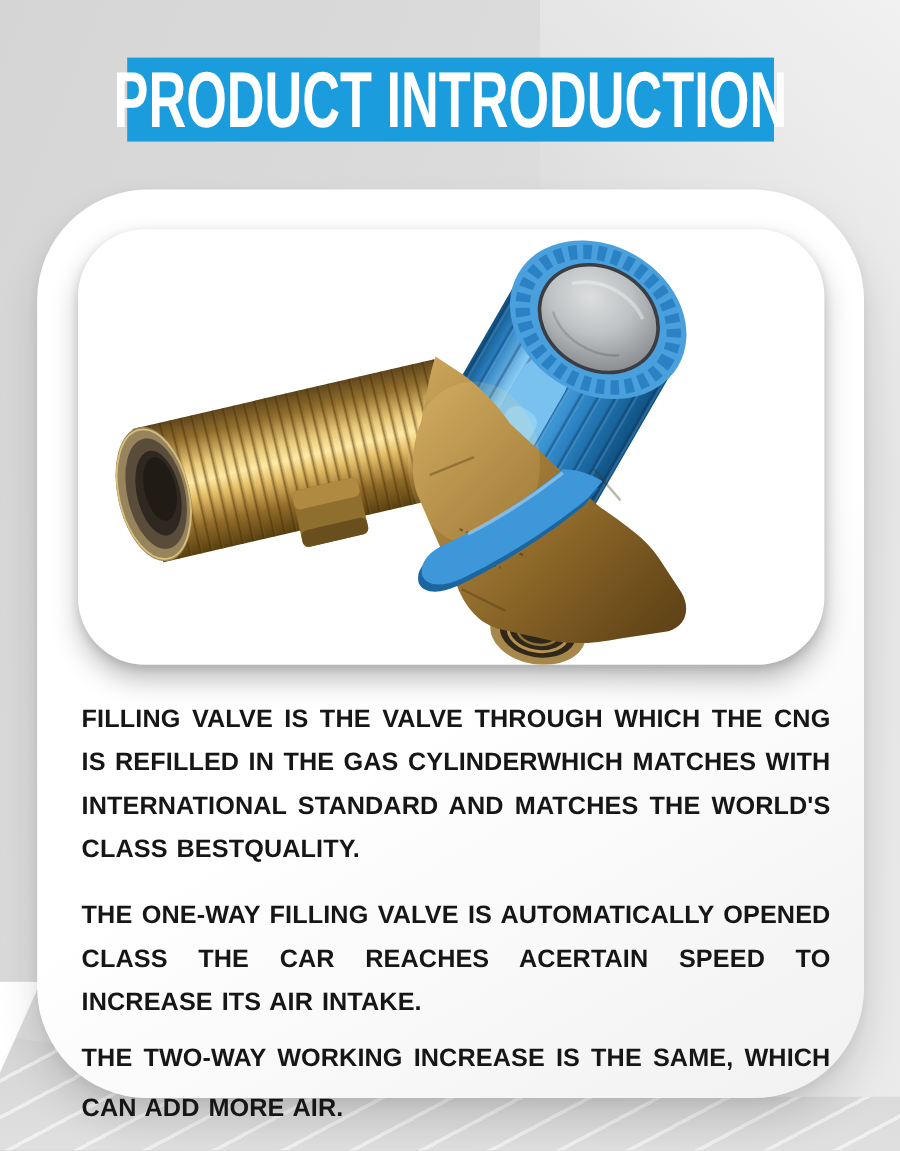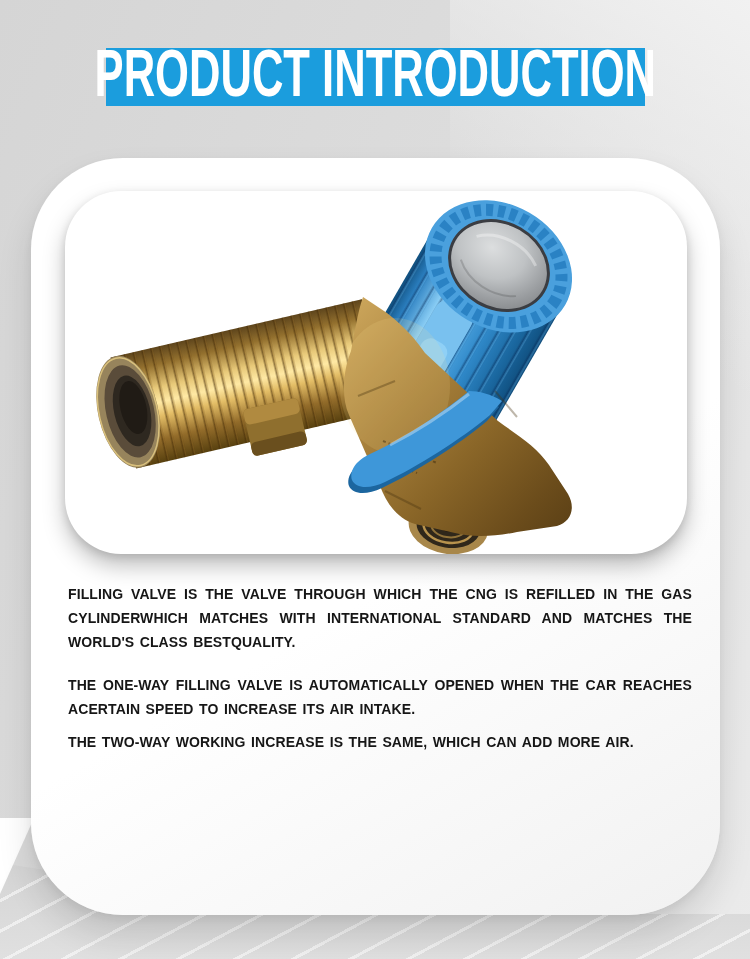--- a/index.html
+++ b/index.html
@@ -13,36 +13,36 @@
   .stripes{position:absolute;left:0;bottom:0;width:100%;height:150px;
            background:
              repeating-linear-gradient(332deg,rgba(255,255,255,0) 0 24px,rgba(255,255,255,0.55) 24px 27px),
              linear-gradient(180deg,#cdcdcd,#e0e0e0);
            clip-path:polygon(0 36%,44% 70%,100% 70%,100% 100%,0 100%);}
   
   .wedge{position:absolute;left:0;top:818px;width:34px;height:76px;
          background:linear-gradient(115deg,#ffffff 45%,#e9e9e9);
          clip-path:polygon(0 0,100% 0,0 100%);}
   
-  .banner{position:absolute;left:106px;top:48px;width:539px;height:58px;
-          display:flex;align-items:flex-end;justify-content:center;}
+  .banner{position:absolute;left:106px;top:48px;width:539px;height:70px;
+          display:flex;align-items:center;justify-content:center;}
   .banner-text{font-weight:700;font-size:66px;line-height:1;color:#ffffff;
                white-space:nowrap;transform:scaleX(0.66);transform-origin:50% 50%;}
   
   .panel{position:absolute;left:31px;top:158px;width:689px;height:757px;border-radius:92px;
          background:linear-gradient(150deg,#ffffff 0%,#ffffff 55%,#f1f1f1 100%);
          box-shadow:0 20px 35px rgba(0,0,0,0.12),0 4px 10px rgba(0,0,0,0.06);}
   
   .photo-frame{position:absolute;left:34px;top:33px;width:622px;height:363px;border-radius:56px;
                background:#ffffff;overflow:hidden;
                box-shadow:0 12px 22px rgba(0,0,0,0.25),0 3px 8px rgba(0,0,0,0.12);}
   .photo-frame svg{position:absolute;left:0;top:0;width:100%;height:100%;}
   
   .desc{position:absolute;left:37px;top:424px;width:624px;}
-  .desc p{margin:0 0 19px;font-size:14px;line-height:1.72;font-weight:700;color:#161616;
+  .desc p{margin:0 0 19px;font-size:21px;line-height:1.72;font-weight:700;color:#161616;
           text-align:justify;letter-spacing:0.1px;word-spacing:1.5px;}
   .desc p.p2{margin-bottom:7px;}
   .desc p.p3{margin-bottom:0;line-height:2.0;}
 </style>
 </head>
 <body>
 
 <div class="page">
 
   <div class="sheen"></div>
@@ -169,18 +169,18 @@
           <path d="M404,200 C370,228 330,252 305,263 C292,269 284,279 287,289
                    C291,298 305,298 320,291 C352,276 395,249 425,224 L437,210
                    C426,203 414,200 404,200 Z" fill="#3e97d9"></path>
           <path d="M404,203 C380,222 350,241 325,254" fill="none" stroke="rgba(255,255,255,0.35)" stroke-width="3"></path>
         </g>
       </svg>
     </div>
 
     <div class="desc">
       <p class="p1">FILLING VALVE IS THE VALVE THROUGH WHICH THE CNG IS REFILLED IN THE GAS CYLINDERWHICH MATCHES WITH INTERNATIONAL STANDARD AND MATCHES THE WORLD'S CLASS BESTQUALITY.</p>
-      <p class="p2">THE ONE-WAY FILLING VALVE IS AUTOMATICALLY OPENED WHEN THE CAR REACHES ACERTAIN SPEED TO INCREASE ITS AIR INTAKE.</p>
+      <p class="p2">THE ONE-WAY FILLING VALVE IS AUTOMATICALLY OPENED CLASS THE CAR REACHES ACERTAIN SPEED TO INCREASE ITS AIR INTAKE.</p>
       <p class="p3">THE TWO-WAY WORKING INCREASE IS THE SAME, WHICH CAN ADD MORE AIR.</p>
     </div>
 
   </div>
 </div>
 
 </body></html>

